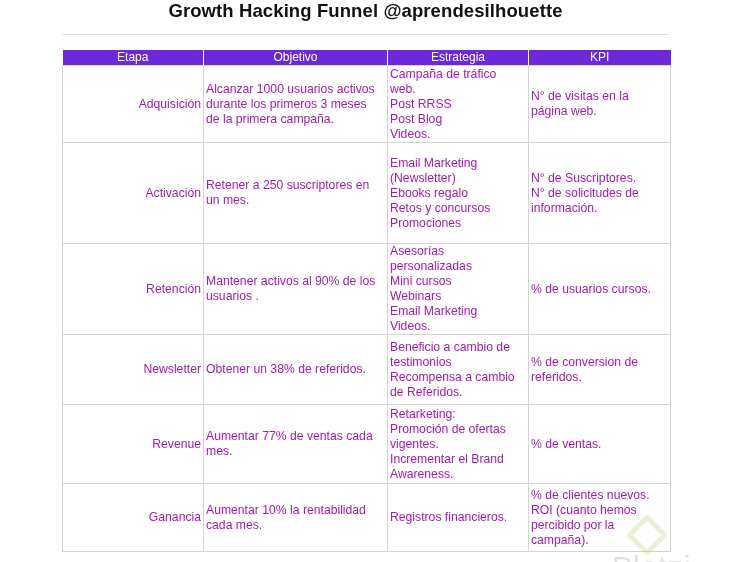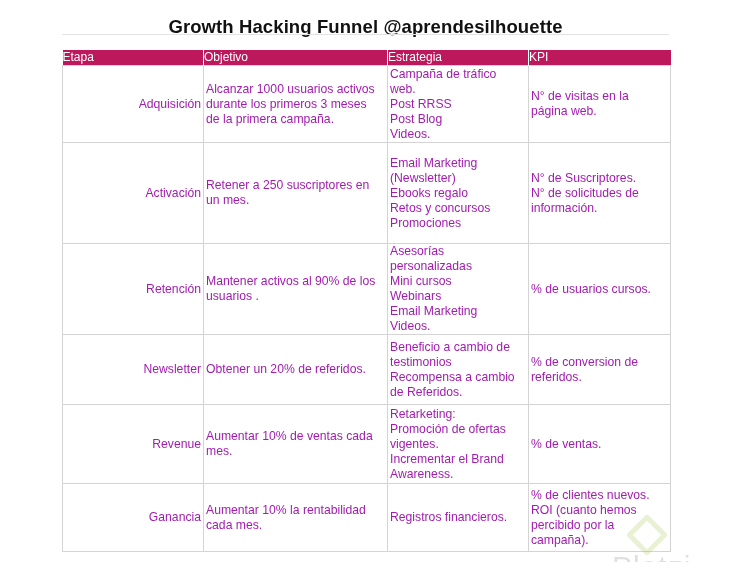--- a/index.html
+++ b/index.html
@@ -1,24 +1,24 @@
 <!DOCTYPE html>
 <html><head>
   <meta charset="utf-8">
   <style>
     html, body { margin: 0; padding: 0; background: #ffffff; }
     body { width: 742px; height: 562px; position: relative; overflow: hidden;
            font-family: "Liberation Sans", sans-serif; color: #222; }
-    .title { position: absolute; left: 62px; top: 16px; width: 607px; text-align: center;
+    .title { position: absolute; left: 62px; top: 0; width: 607px; text-align: center;
              font-weight: bold; font-size: 18.5px; color: #111; letter-spacing: 0.1px; }
     .title-rule { position: absolute; left: 62px; top: 34px; width: 607px; height: 1px; background: #e2e2e2; }
     table.funnel { position: absolute; left: 62px; top: 50px; width: 608px;
                    border-collapse: collapse; table-layout: fixed; font-size: 12.2px; line-height: 15px; }
-    table.funnel th { background: #be185d; color: #ffffff; font-weight: normal; height: 15px;
-                      padding: 0; text-align: left; font-size: 12px; line-height: 15px;
+    table.funnel th { background: #6d28d9; color: #ffffff; font-weight: normal; height: 15px;
+                      padding: 0; text-align: center; font-size: 12px; line-height: 15px;
                       border-left: 1px solid #ffffff; }
     table.funnel th:first-child { border-left: none; }
     table.funnel td { border: 1px solid #d4d4d4; padding: 0 2px; vertical-align: middle; color: #a21caf; }
     td.etapa { text-align: right; }
     .lines div { white-space: nowrap; }
     .watermark { position: absolute; left: 612px; top: 520px; display: flex; align-items: center;
                  opacity: 0.22; pointer-events: none; flex-direction: column; }
     .watermark .diamond { width: 20px; height: 20px; border: 5px solid #9cc23a; transform: rotate(45deg);
                           margin-right: 10px; border-radius: 3px; }
     .watermark .wm-text { font-size: 30px; color: #777; letter-spacing: 1px; }
@@ -97,37 +97,37 @@
           <div>Email Marketing</div>
           <div>Videos.</div>
         </td>
         <td class="kpi lines">
           <div>% de usuarios cursos.</div>
         </td>
       </tr>
     <tr style="height:70px">
         <td class="etapa">Newsletter</td>
         <td class="objetivo lines">
-          <div>Obtener un 20% de referidos.</div>
+          <div>Obtener un 38% de referidos.</div>
         </td>
         <td class="estrategia lines">
           <div>Beneficio a cambio de</div>
           <div>testimonios</div>
           <div>Recompensa a cambio</div>
           <div>de Referidos.</div>
         </td>
         <td class="kpi lines">
           <div>% de conversion de</div>
           <div>referidos.</div>
         </td>
       </tr>
     <tr style="height:79px">
         <td class="etapa">Revenue</td>
         <td class="objetivo lines">
-          <div>Aumentar 10% de ventas cada</div>
+          <div>Aumentar 77% de ventas cada</div>
           <div>mes.</div>
         </td>
         <td class="estrategia lines">
           <div>Retarketing:</div>
           <div>Promoción de ofertas</div>
           <div>vigentes.</div>
           <div>Incrementar el Brand</div>
           <div>Awareness.</div>
         </td>
         <td class="kpi lines">

